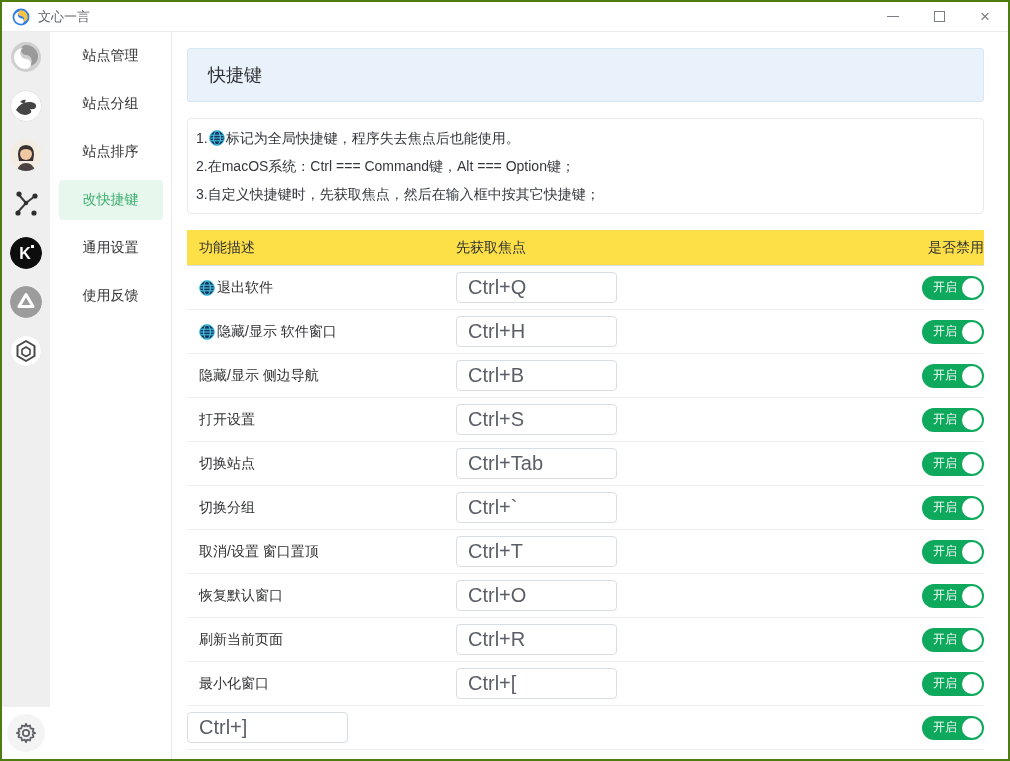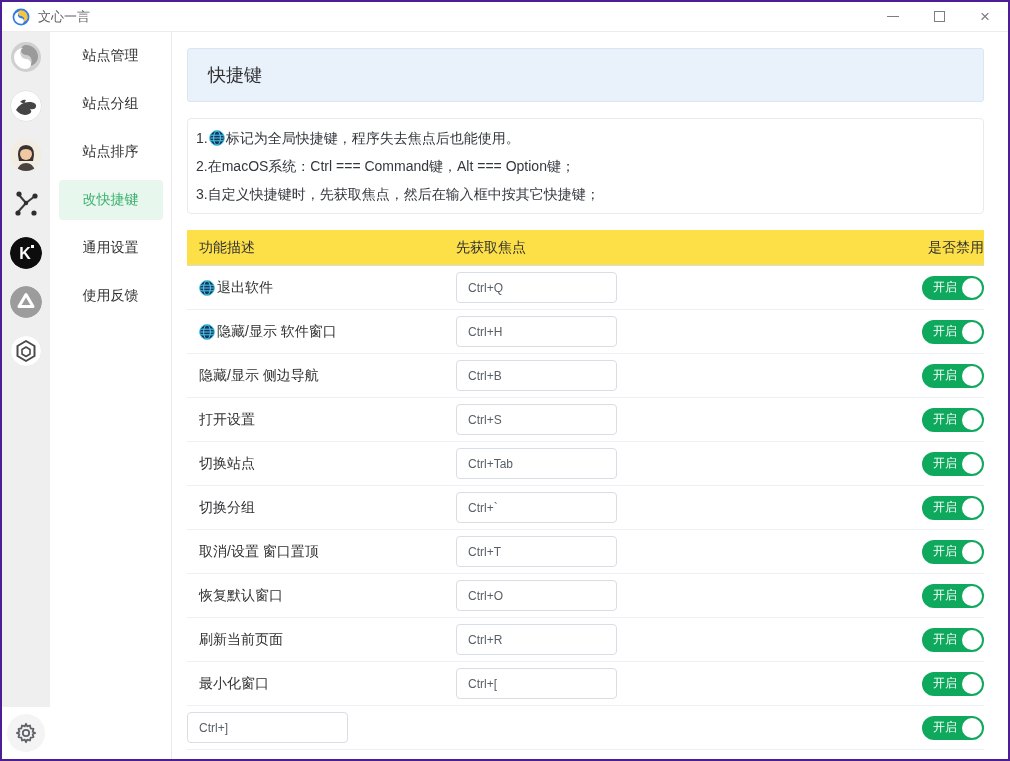--- a/index.html
+++ b/index.html
@@ -1,21 +1,21 @@
 <!DOCTYPE html>
 <html><head>
 <meta charset="utf-8">
 <style>
   * { margin:0; padding:0; box-sizing:border-box; }
   html,body { width:1010px; height:761px; background:#fff; }
   body { font-family:"Liberation Sans", sans-serif; }
 
   .window {
     width:1010px; height:761px;
-    border:2px solid #4c1d95;
+    border:2px solid #4d7c0f;
     background:#fff;
     display:flex; flex-direction:column;
     overflow:hidden;
   }
 
   
   .titlebar {
     flex:0 0 30px; height:30px;
     display:flex; align-items:center;
     background:#fff; border-bottom:1px solid #ececec;
@@ -81,21 +81,21 @@
   .cell-toggle { width:80px; display:flex; justify-content:flex-end; }
 
   .trow {
     display:flex; align-items:center; height:44px;
     border-bottom:1px solid #edeff4; font-size:14px; color:#303133;
     background:#fff;
   }
   .trow .globe { display:inline-flex; margin-right:2px; }
   .shortcut-input {
     width:161px; height:31px; border:1px solid #d9dde4; border-radius:4px;
-    padding:0 11px; font-size:12px; color:#5a5e66; outline:none;
+    padding:0 11px; font-size:20px; color:#5a5e66; outline:none;
     font-family:"Liberation Sans", sans-serif; background:#fff;
   }
   .switch {
     width:62px; height:24px; border-radius:12px; background:#0fa95e;
     position:relative; display:flex; align-items:center; cursor:pointer;
   }
   .switch-label { color:#fff; font-size:12px; margin-left:11px; }
   .switch-knob { position:absolute; right:2px; top:2px; width:20px; height:20px; border-radius:50%; background:#fff; }
 </style>
 </head>

